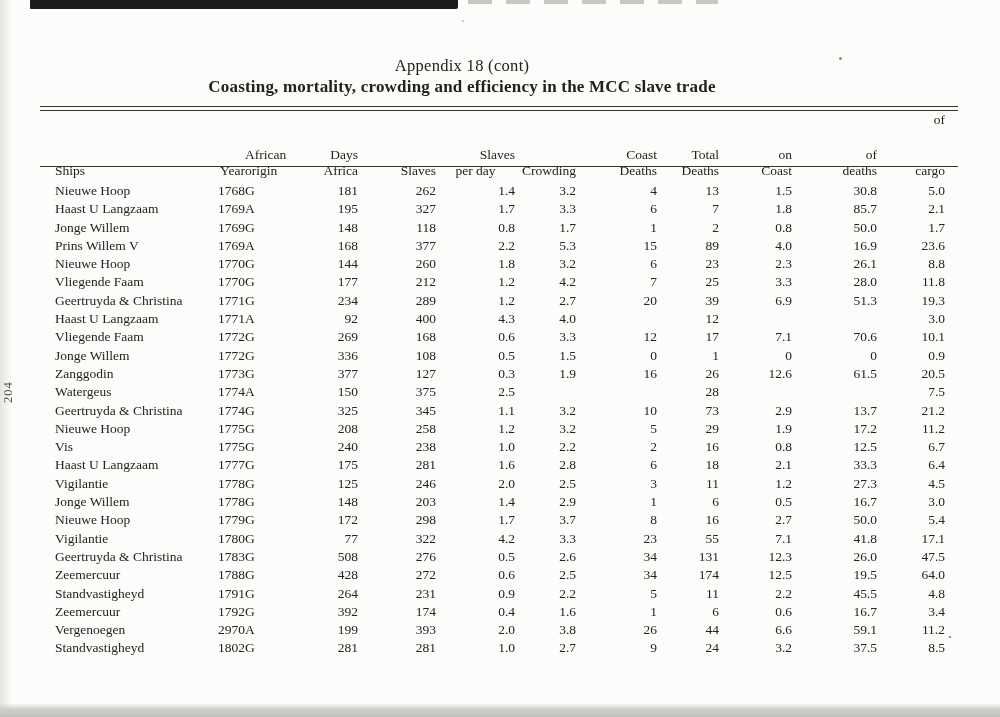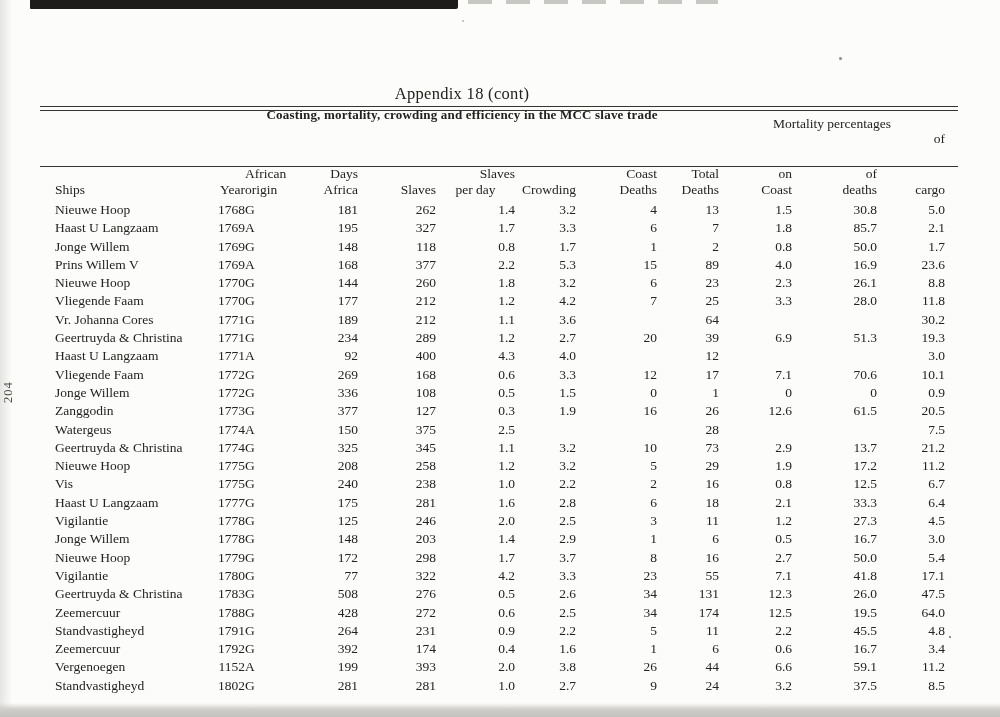--- a/index.html
+++ b/index.html
@@ -34,23 +34,23 @@
   .speck.s2 { left:462px; top:20px;  width:2px; height:2px; background:#b5b4b0; }
   .speck.s3 { left:949px; top:636px; width:2px; height:2px; background:#6f6e6a; }
 
   .side-page-number {
     position:absolute; left:-12px; top:385px; width:40px; height:14px;
     transform:rotate(-90deg);
     font-size:12.5px; letter-spacing:1px; color:#4d4c48; text-align:center;
     line-height:14px;
   }
 
-  .titles { position:absolute; top:56px; left:0; width:924px; text-align:center;margin-top:28px; }
+  .titles { position:absolute; top:56px; left:0; width:924px; text-align:center; }
   .title-line1 { font-size:16.5px; font-weight:400; line-height:20px; letter-spacing:0.3px; }
-  .title-line2 { font-size:13px; font-weight:700; line-height:21px; letter-spacing:0.2px; }
+  .title-line2 { font-size:17px; font-weight:700; line-height:21px; letter-spacing:0.2px; }
 
   .rule-double {
     position:absolute; left:40px; top:106px; width:918px; height:3px;
     border-top:1.6px solid #36342f; border-bottom:1.6px solid #36342f;
   }
   .rule-single {
     position:absolute; left:40px; top:165.5px; width:918px; height:1.6px;
     background:#36342f;
   }
 
@@ -98,24 +98,20 @@
         <col style="width: 78px;">
         <col style="width: 79px;">
         <col style="width: 61px;">
         <col style="width: 81px;">
         <col style="width: 62px;">
         <col style="width: 73px;">
         <col style="width: 85px;">
         <col style="width: 81px;">
       </colgroup>
     <thead>
-        <tr class="group-row">
-          <th colspan="9"></th>
-          <th colspan="3" class="group-label pad-r">Mortality percentages</th>
-        </tr>
         <tr class="colhead-row">
           <th class="al">
             <span style="display: block;">Ships</span>
           </th>
           <th class="ar">
             <span style="display: block;">Year</span>
           </th>
           <th class="ac">
             <span style="display: block;">African</span>
             <span style="display: block;">origin</span>
@@ -235,34 +231,20 @@
           <td class="ar">212</td>
           <td class="ar">1.2</td>
           <td class="ar">4.2</td>
           <td class="ar">7</td>
           <td class="ar">25</td>
           <td class="ar">3.3</td>
           <td class="ar">28.0</td>
           <td class="ar pad-r">11.8</td>
         </tr>
         <tr>
-          <td class="al">Vr. Johanna Cores</td>
-          <td class="ar">1771</td>
-          <td class="ac">G</td>
-          <td class="ar">189</td>
-          <td class="ar">212</td>
-          <td class="ar">1.1</td>
-          <td class="ar">3.6</td>
-          <td class="ar"></td>
-          <td class="ar">64</td>
-          <td class="ar"></td>
-          <td class="ar"></td>
-          <td class="ar pad-r">30.2</td>
-        </tr>
-        <tr>
           <td class="al">Geertruyda &amp; Christina</td>
           <td class="ar">1771</td>
           <td class="ac">G</td>
           <td class="ar">234</td>
           <td class="ar">289</td>
           <td class="ar">1.2</td>
           <td class="ar">2.7</td>
           <td class="ar">20</td>
           <td class="ar">39</td>
           <td class="ar">6.9</td>
@@ -502,21 +484,21 @@
           <td class="ar">0.4</td>
           <td class="ar">1.6</td>
           <td class="ar">1</td>
           <td class="ar">6</td>
           <td class="ar">0.6</td>
           <td class="ar">16.7</td>
           <td class="ar pad-r">3.4</td>
         </tr>
         <tr>
           <td class="al">Vergenoegen</td>
-          <td class="ar">1152</td>
+          <td class="ar">2970</td>
           <td class="ac">A</td>
           <td class="ar">199</td>
           <td class="ar">393</td>
           <td class="ar">2.0</td>
           <td class="ar">3.8</td>
           <td class="ar">26</td>
           <td class="ar">44</td>
           <td class="ar">6.6</td>
           <td class="ar">59.1</td>
           <td class="ar pad-r">11.2</td>

